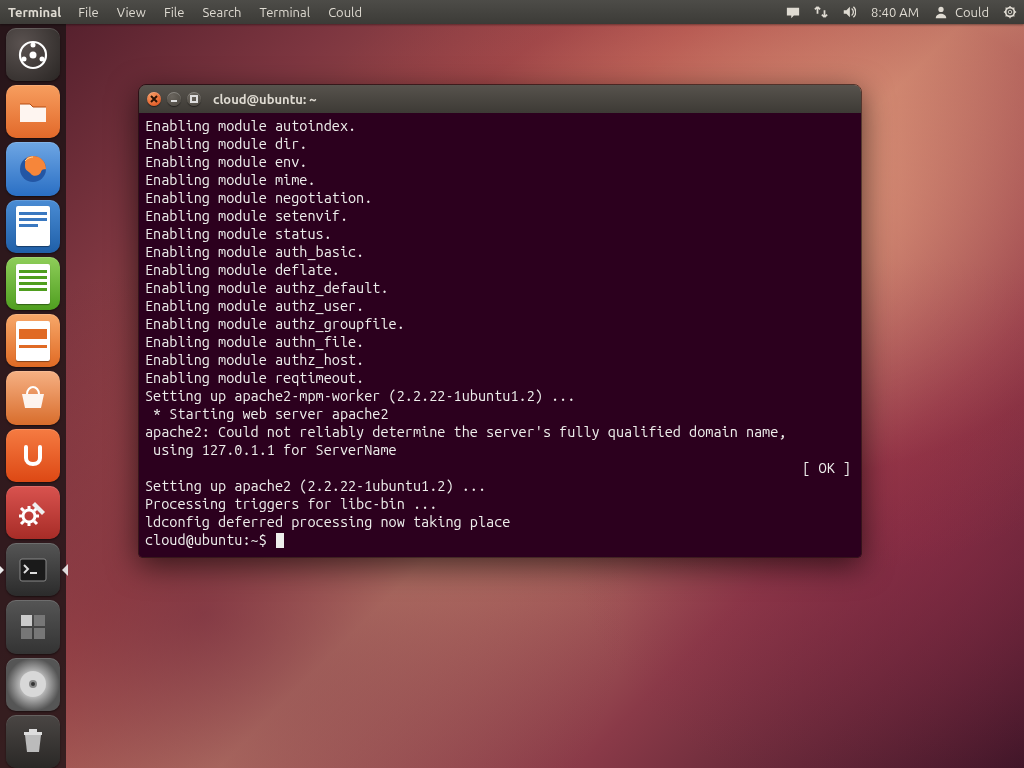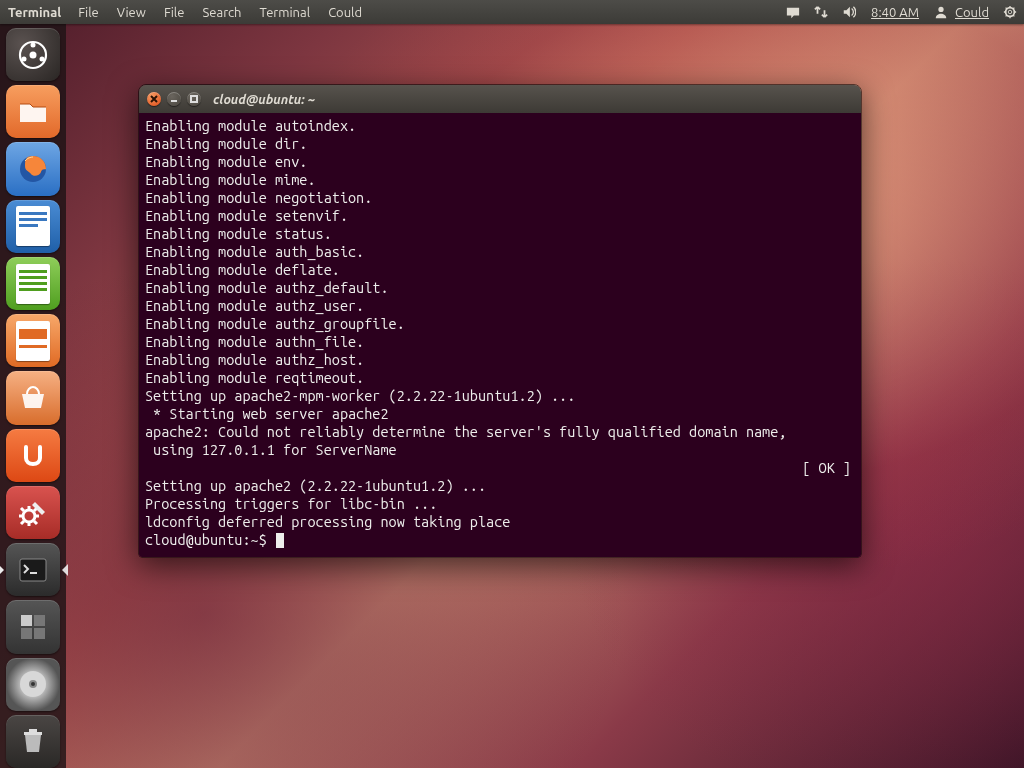--- a/index.html
+++ b/index.html
@@ -16,21 +16,21 @@
 }
 
 
 .topbar { position:absolute; top:0; left:0; right:0; height:24px;
   background:linear-gradient(#4d4c48,#3c3b37); color:#dfdbd2;
   display:flex; align-items:center; font-size:13px;
   box-shadow:0 1px 2px rgba(0,0,0,0.4); z-index:30; }
 .topbar .app-title { font-weight:bold; padding:0 8px 0 8px; }
 .topbar .menu-item { padding:16px 9px; cursor:pointer; line-height:24px; }
 .topbar .spacer { flex:1; }
-.topbar .ind { padding:0 7px; display:flex; align-items:center; gap:4px; cursor:pointer; line-height:24px;text-decoration:underline;}
+.topbar .ind { padding:0 7px; display:flex; align-items:center; gap:4px; cursor:pointer; line-height:24px;}
 .topbar .ind svg { width:14px; height:14px; fill:#dfdbd2; }
 .topbar .clock{padding:0 8px;}
 .topbar .user svg{width:14px;height:14px;fill:#dfdbd2;margin-right:3px;}
 
 
 .launcher { position:absolute; top:24px; left:0; bottom:0; width:66px;
   background:rgba(30,20,22,0.82); z-index:20; padding-top:4px;
   display:flex; flex-direction:column; align-items:center; gap:4px;}
 .launch-item { width:54px; height:54px; border-radius:10px; position:relative;
   display:flex; align-items:center; justify-content:center; cursor:pointer;
@@ -64,21 +64,21 @@
   border:1px solid rgba(0,0,0,0.6);}
 .titlebar { height:28px; background:linear-gradient(#57534d,#3d3a35);
   display:flex; align-items:center; padding:0 8px; gap:8px;}
 .win-controls{display:flex; gap:6px; align-items:center;}
 .win-btn{width:14px;height:14px;border-radius:50%;display:flex;align-items:center;justify-content:center;
   box-shadow:inset 0 1px 0 rgba(255,255,255,0.25),0 1px 1px rgba(0,0,0,0.5);cursor:pointer;}
 .win-close{background:radial-gradient(circle at 35% 30%,#f79c63,#dd4814);}
 .win-min,.win-max{background:radial-gradient(circle at 35% 30%,#6a655e,#4a463f);}
 .win-btn svg{width:8px;height:8px;stroke:#2a1205;stroke-width:2;}
 .win-min svg, .win-max svg{stroke:#ddd;}
-.title-text{color:#dfdbd2; font-size:13px; font-weight:bold; margin-left:4px;font-style:italic;}
+.title-text{color:#dfdbd2; font-size:13px; font-weight:bold; margin-left:4px;}
 
 .termbody{ background:#2c001e; color:#eeeeec;
   font-family:"Ubuntu Mono","DejaVu Sans Mono",monospace; font-size:14.5px; line-height:18px;
   padding:4px 6px 8px 6px; white-space:pre; min-height:430px;}
 .termline{white-space:pre;}
 .prompt{display:inline;text-align:right;}
 .cursor{display:inline-block;width:8px;height:15px;background:#eeeeec;vertical-align:text-bottom;margin-left:1px;}
 
 </style>
 </head>

